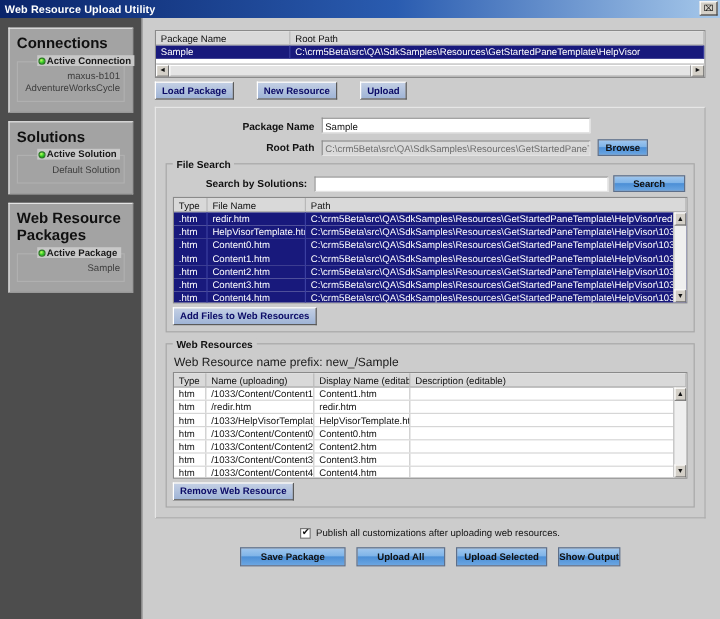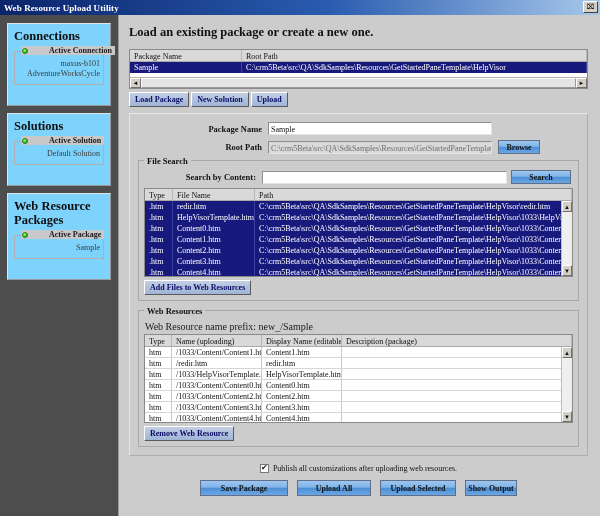--- a/index.html
+++ b/index.html
@@ -8,21 +8,20 @@
     width: 600px; height: 516px;
     overflow: hidden;
     font-family: "Liberation Sans", sans-serif;
     font-size: 9px;
     background: #4d4d4d;
   }
   .app {
     position: relative;
     width: 600px; height: 516px;
     background: #4d4d4d;
-    font-family: Liberation Serif, serif;
   }
   
   .titlebar {
     position: absolute; left: 0; top: 0; width: 600px; height: 15px;
     background: linear-gradient(to right, #0a246a 0%, #2a5cb0 55%, #a6c8ea 100%);
     display: flex; align-items: center;
   }
   .titlebar .title {
     color: #ffffff; font-weight: bold; font-size: 9px;
     padding-left: 4px; letter-spacing: 0.1px;
@@ -39,43 +38,43 @@
   }
 
   
   .sidebar {
     position: absolute; left: 0; top: 15px;
     width: 118px; height: 501px;
     background: #4d4d4d;
     padding: 0;
   }
   .nav-panel {
-    background: #7dd3fc;
+    background: #a3a3a3;
     margin: 7px 7px 0 7px;
     border: 1px solid #9a9a9a;
     border-top-color: #e4e4e4; border-left-color: #e4e4e4;
-    padding: 5px 6px 20px 6px;
+    padding: 5px 6px 8px 6px;
   }
   .nav-panel.first { margin-top: 8px; }
   .nav-title {
     font-size: 12.5px; font-weight: bold; color: #101010;
     line-height: 14px; margin-bottom: 7px;
   }
   .group-box {
     position: relative;
     border: 1px solid #b0b0b0;
     margin-top: 8px;
     padding: 4px 3px 5px 3px;
     background: transparent;
   }
   .group-legend {
-    position: absolute; top: -6px; left: 6px;
+    position: absolute; top: -6px; left: 16px;
     background: #c8c8c8;
     padding: 0 3px 0 1px;
-    display: flex; align-items: center; gap: 21px;
+    display: flex; align-items: center; gap: 1px;
     font-size: 8px; font-weight: bold; color: #1a1a1a;
     white-space: nowrap;
   }
   .led {
     width: 6px; height: 6px; border-radius: 50%;
     background: radial-gradient(circle at 35% 30%, #b9ff60, #2ac520 60%, #139a0c);
     border: 1px solid #2a7a20;
     display: inline-block;
   }
   .group-lines { text-align: right; padding-top: 3px; }
@@ -167,21 +166,21 @@
   
   .btn3d {
     background: #d6d2ca;
     border: 1px solid #ffffff;
     border-right-color: #5a5a5a; border-bottom-color: #5a5a5a;
     font-size: 8px; font-weight: bold; color: #0b0b66;
     padding: 1px 5px; line-height: 11px;
     display: inline-block; white-space: nowrap;
     background: linear-gradient(to bottom, #c3cfe4, #9fb4d6);
   }
-  .btn-row { display: flex; gap: 2px; margin-top: 3px; }
+  .btn-row { display: flex; gap: 19px; margin-top: 3px; }
   .btn-blue {
     border: 1px solid #5d6f8a;
     background: linear-gradient(to bottom, #9fc6ee 0%, #7fb4e8 45%, #4c8fd6 50%, #6ba6e2 100%);
     font-size: 8px; font-weight: bold; color: #111;
     display: flex; align-items: center; justify-content: center;
     line-height: 11px;
   }
 
   
   .panel-frame {
@@ -287,62 +286,61 @@
           <div>Sample</div>
         </div>
       </div>
     </div>
 
   </div>
 
   <div class="main">
     <div class="main-inner">
 
-      <div class="main-heading">Load an existing package or create a new one.</div>
 
       <div class="grid" style="height:40px;">
         <div class="grid-header">
           <div class="cell" style="width:112px;">Package Name</div>
           <div class="cell" style="flex:1;">Root Path</div>
         </div>
         <div class="grid-row sel">
           <div class="cell" style="width:112px;">Sample</div>
           <div class="cell" style="flex:1;">C:\crm5Beta\src\QA\SdkSamples\Resources\GetStartedPaneTemplate\HelpVisor</div>
         </div>
         <div class="hscroll" style="position:absolute;left:0;right:0;bottom:0;">
           <div class="arrow">◄</div>
           <div class="thumb"></div>
           <div class="arrow">►</div>
         </div>
       </div>
 
       <div class="btn-row">
         <div class="btn3d">Load Package</div>
-        <div class="btn3d">New Solution</div>
+        <div class="btn3d">New Resource</div>
         <div class="btn3d">Upload</div>
       </div>
 
       <div class="panel-frame">
 
         <div class="fieldrow">
           <div class="fieldlabel">Package Name</div>
           <div class="textbox" style="width:224px;">Sample</div>
         </div>
 
         <div class="fieldrow">
           <div class="fieldlabel">Root Path</div>
           <div class="textbox readonly" style="width:224px;">C:\crm5Beta\src\QA\SdkSamples\Resources\GetStartedPaneTemplate\Help</div>
           <div class="btn-blue" style="margin-left:6px;width:42px;height:14px;">Browse</div>
         </div>
 
         <div class="legend-frame">
           <div class="legend">File Search</div>
 
           <div class="fieldrow" style="margin-bottom:4px;">
-            <div class="fieldlabel" style="width:118px;">Search by Content:</div>
+            <div class="fieldlabel" style="width:118px;">Search by Solutions:</div>
             <div class="textbox" style="width:245px;" placeholder=""></div>
             <div class="btn-blue" style="margin-left:4px;width:60px;height:14px;">Search</div>
           </div>
 
           <div class="grid" style="height:89px;">
             <div class="grid-header">
               <div class="cell" style="width:28px;">Type</div>
               <div class="cell" style="width:82px;">File Name</div>
               <div class="cell" style="flex:1;">Path</div>
             </div>
@@ -396,21 +394,21 @@
           <div class="legend">Web Resources</div>
 
           <div class="subtext">Web Resource name prefix: new_/Sample</div>
 
 
           <div class="grid" style="height:89px;">
             <div class="grid-header">
               <div class="cell" style="width:27px;">Type</div>
               <div class="cell" style="width:90px;">Name (uploading)</div>
               <div class="cell" style="width:80px;">Display Name (editable)</div>
-              <div class="cell" style="flex:1;">Description (package)</div>
+              <div class="cell" style="flex:1;">Description (editable)</div>
             </div>
             <div id="wr-rows">
                 <div class="grid-row plain">
                   <div class="cell" style="width:27px;">htm</div>
                   <div class="cell" style="width:90px;">/1033/Content/Content1.htm</div>
                   <div class="cell" style="width:80px;">Content1.htm</div>
                   <div class="cell" style="flex:1;"></div>
                 </div>
                 <div class="grid-row plain">
                   <div class="cell" style="width:27px;">htm</div>

